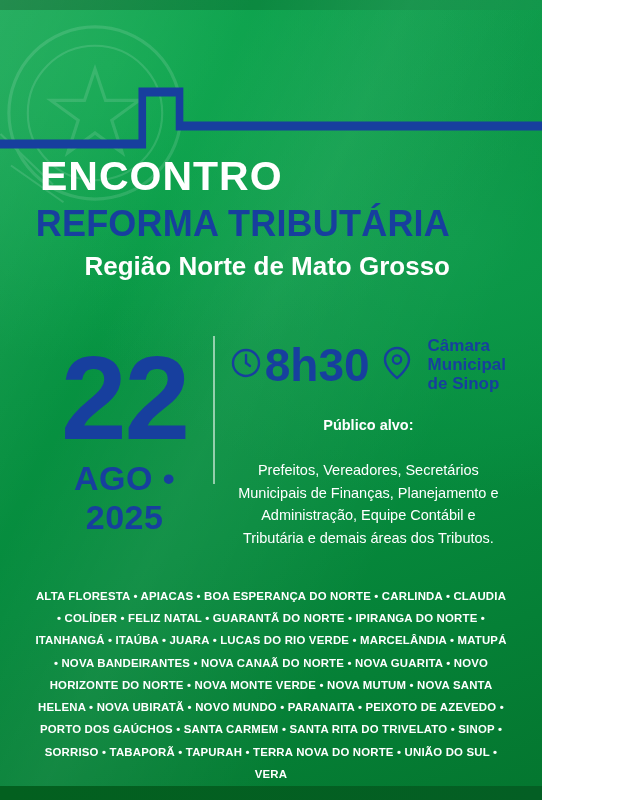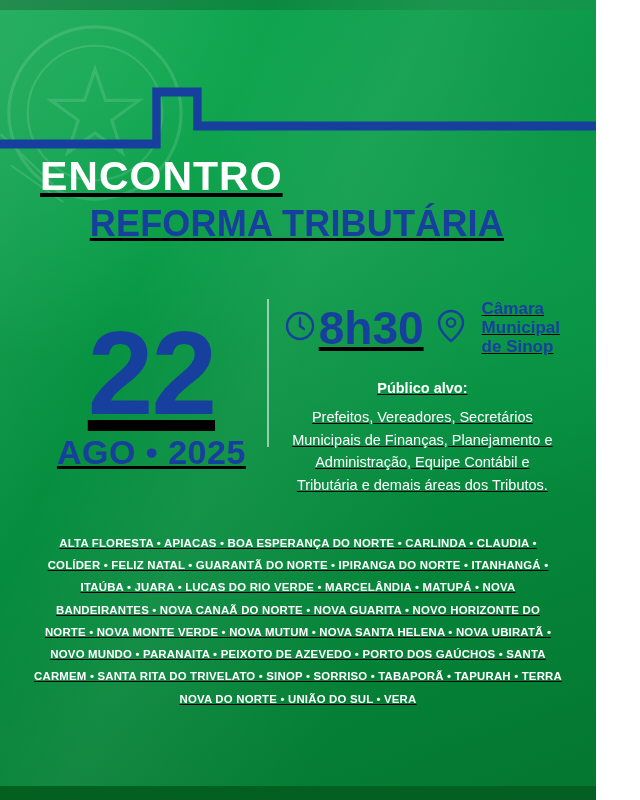--- a/index.html
+++ b/index.html
@@ -3,27 +3,26 @@
 <meta charset="utf-8">
 <style>
   * { box-sizing: border-box; margin: 0; padding: 0; }
   html, body {
     width: 640px; height: 800px;
     font-family: "Liberation Sans", sans-serif;
     overflow: hidden;
   }
   .poster {
     position: relative;
-    width: 596px; height: 800px;
+    width: 542px; height: 800px;
     background:
       radial-gradient(ellipse 700px 500px at 20% 8%, #12a851 0%, rgba(18,168,81,0) 60%),
       radial-gradient(ellipse 600px 400px at 85% 30%, #0d9a4a 0%, rgba(13,154,74,0) 65%),
       linear-gradient(160deg, #0aa04d 0%, #079442 35%, #068a3d 62%, #04762f 100%);
     overflow: hidden;
-    text-decoration: underline;
   }
   
   .sheen {
     position: absolute; inset: 0;
     background: linear-gradient(115deg, rgba(255,255,255,0.10) 0%, rgba(255,255,255,0.0) 28%, rgba(255,255,255,0.06) 45%, rgba(255,255,255,0) 70%);
     pointer-events: none;
   }
   .watermark {
     position: absolute;
     left: -10px; top: 8px;
@@ -143,21 +142,21 @@
     font-size: 14.5px;
     font-weight: 700;
     text-align: center;
     margin-top: 24px;
   }
   .audience-text {
     color: #ffffff;
     font-size: 14.5px;
     line-height: 1.55;
     text-align: center;
-    margin-top: 10px;
+    margin-top: 26px;
     padding: 0 4px;
   }
 
   
   .cities {
     position: relative;
     margin: 36px 34px 0 34px;
     color: #ffffff;
     font-size: 11.4px;
     font-weight: 700;
@@ -187,20 +186,21 @@
     </svg>
   </div>
 
   <svg class="roofline" viewBox="0 0 640 72" preserveAspectRatio="none">
     <polyline points="0,66 168,66 168,14 212,14 212,48 640,48" fill="none" stroke="#173f9e" stroke-width="9" stroke-linejoin="miter"></polyline>
   </svg>
 
   <div class="header">
     <div class="kicker">ENCONTRO</div>
     <div class="subtitle">REFORMA TRIBUTÁRIA</div>
+    <div class="subtitle2">Região Norte de Mato Grosso</div>
   </div>
 
   <div class="info">
     <div class="date-col">
       <div class="date-day">22</div>
       <div class="date-monthyear">AGO • 2025</div>
     </div>
 
     <div class="vdiv"></div>
 

